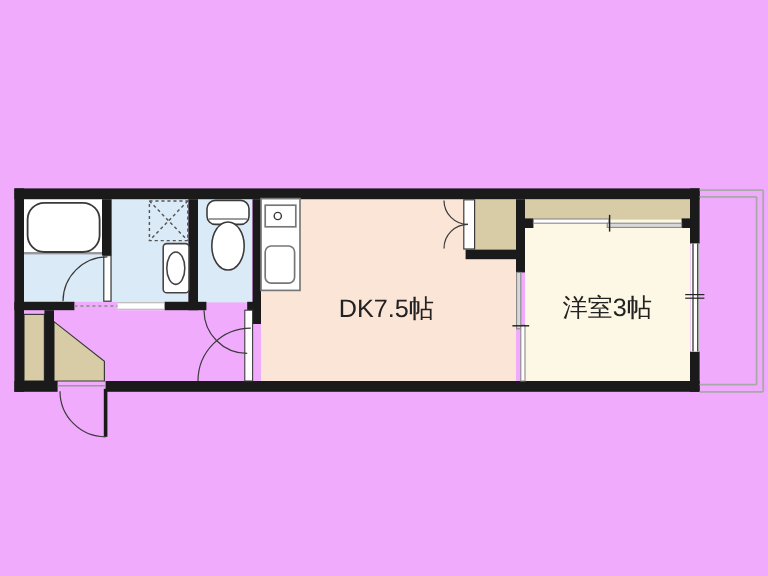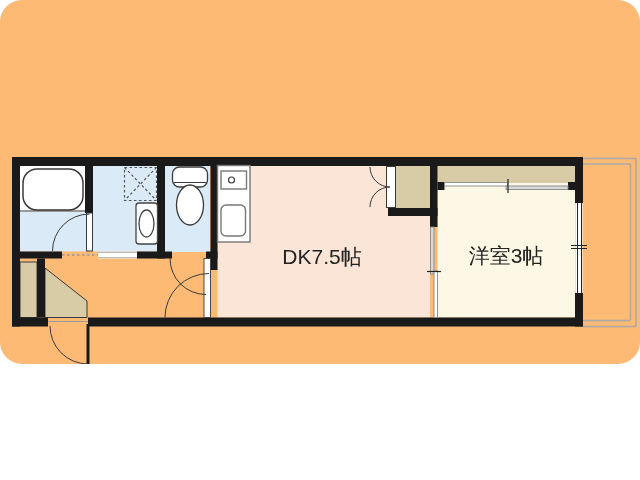--- a/index.html
+++ b/index.html
@@ -1,17 +1,17 @@
 <!DOCTYPE html>
 <html><head>
 <meta charset="utf-8">
 <style>
   html,body{margin:0;padding:0;background:#ffffff;}
-  #stage{position:relative;width:640px;height:364px;background:#fdba74;overflow:hidden;
-         font-family:"Liberation Sans", sans-serif;border-radius:22px;}
+  #stage{position:relative;width:640px;height:480px;background:#f0abfc;overflow:hidden;
+         font-family:"Liberation Sans", sans-serif;}
   svg{position:absolute;left:0;top:0;}
   text.room-label{font-family:"Liberation Sans", sans-serif;font-size:21px;fill:#222222;}
 </style>
 </head>
 <body>
 
 <div id="stage">
 <svg width="640" height="480" viewBox="0 0 640 480">
 
   <g>

